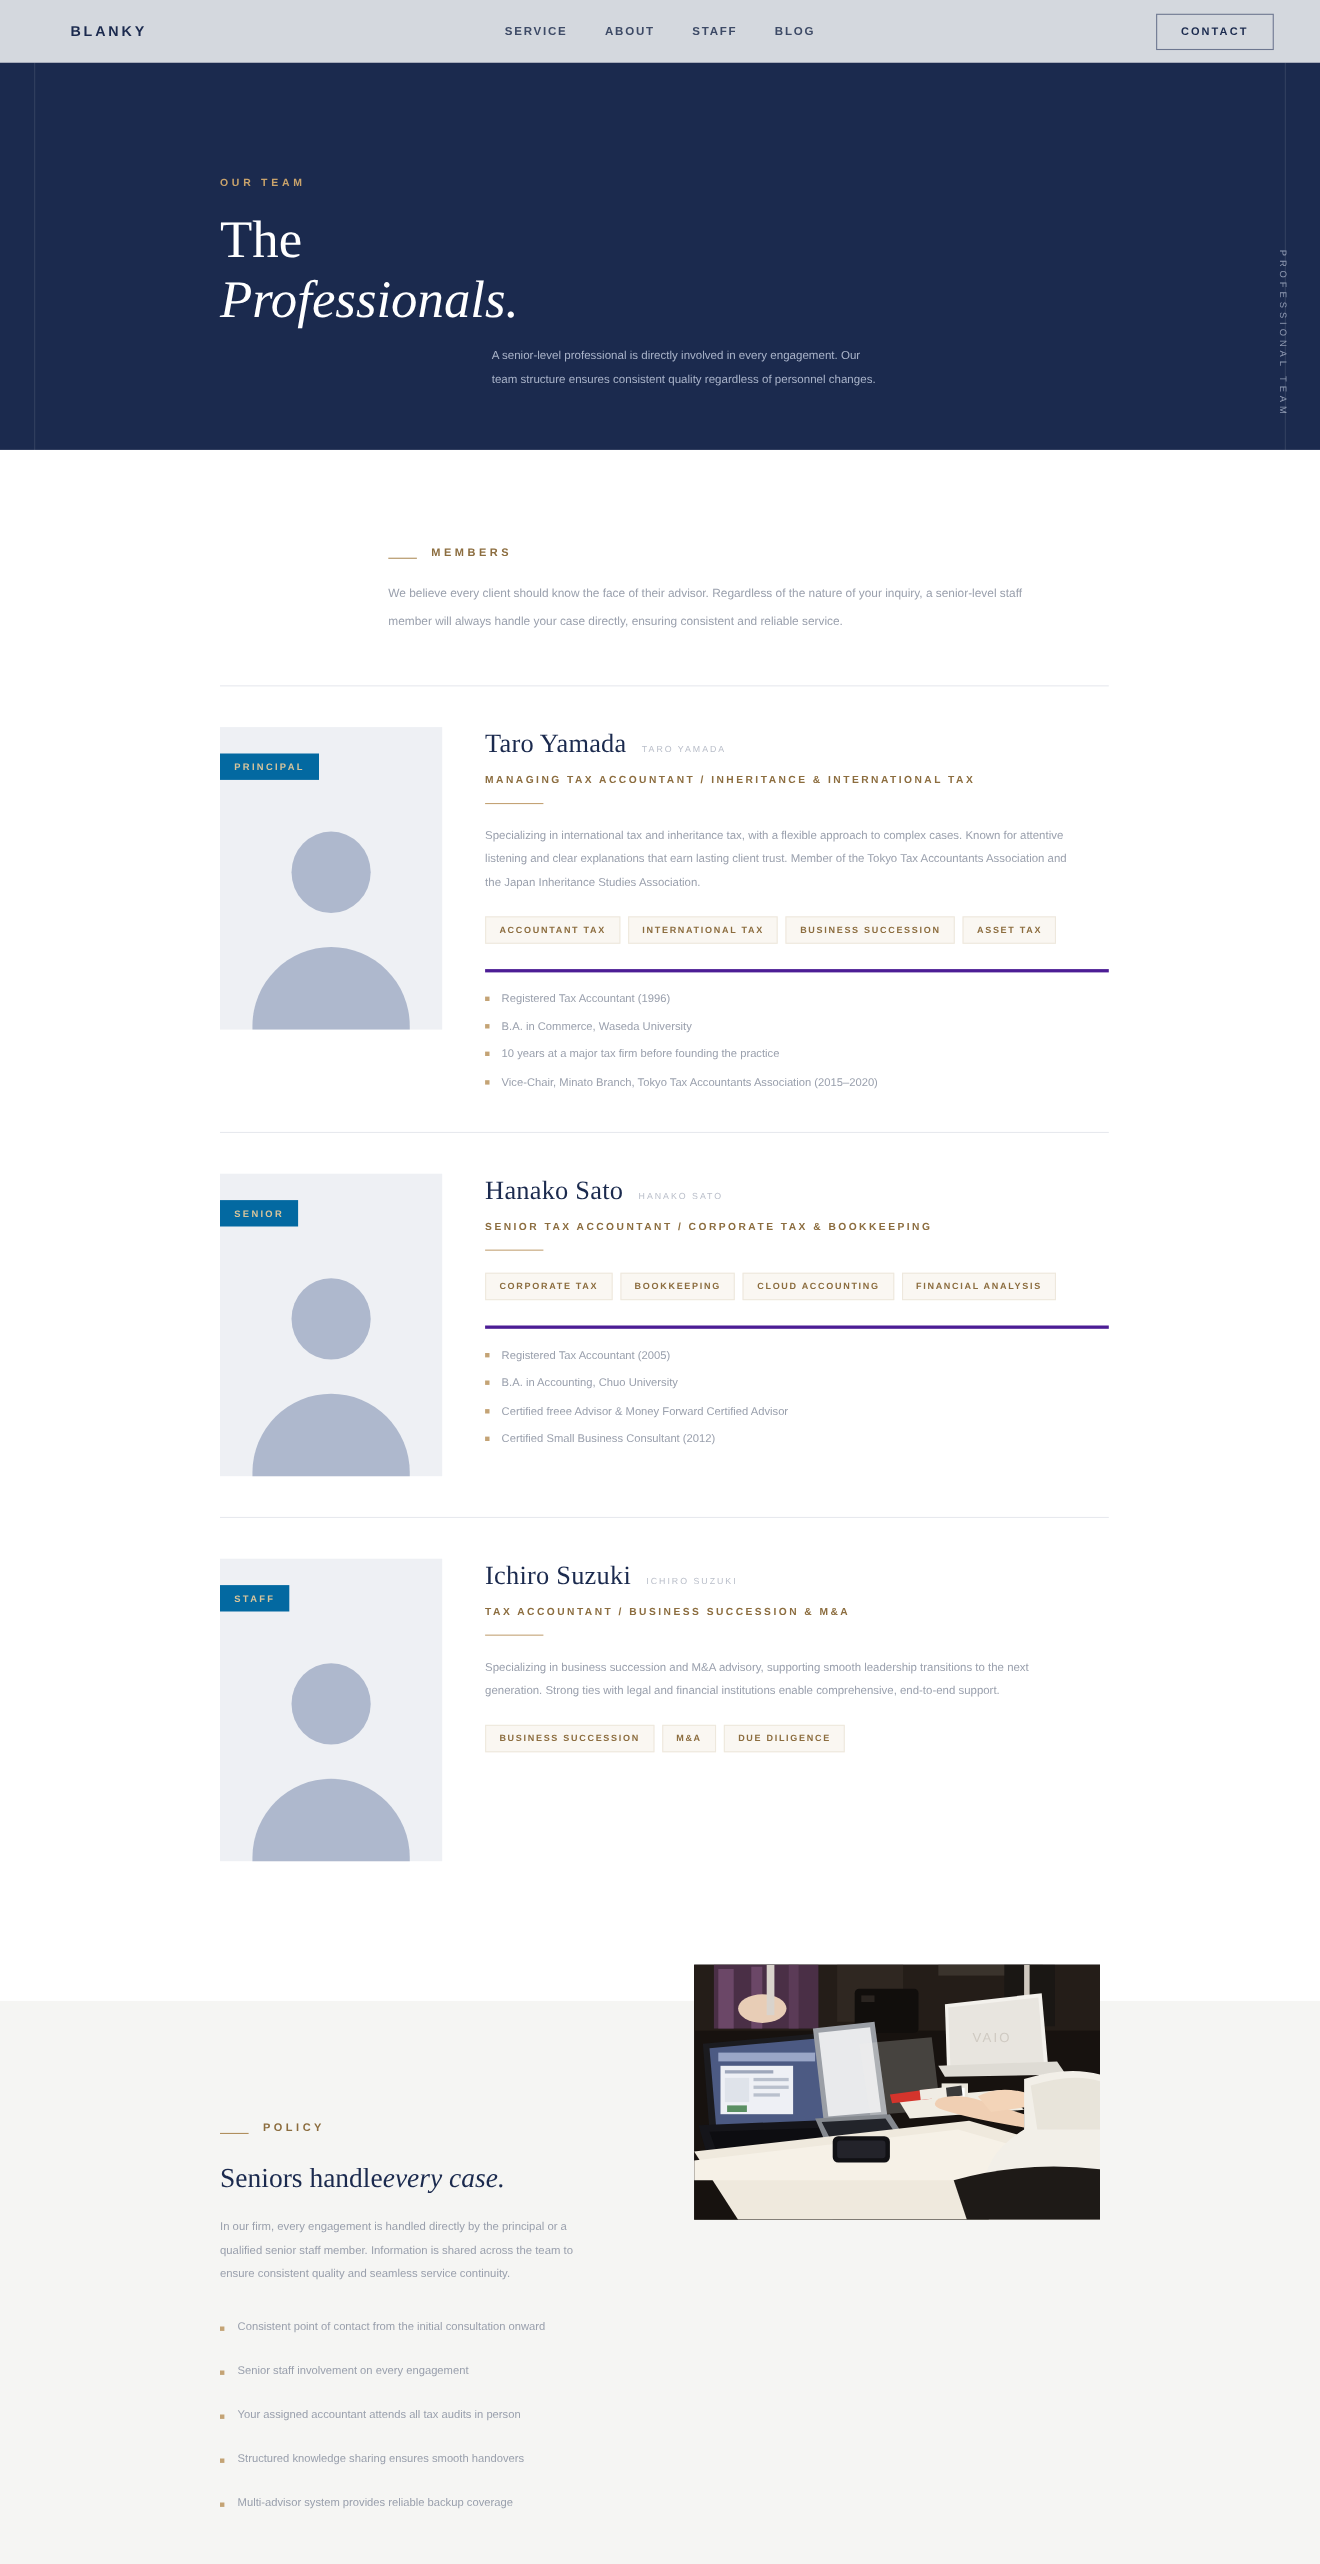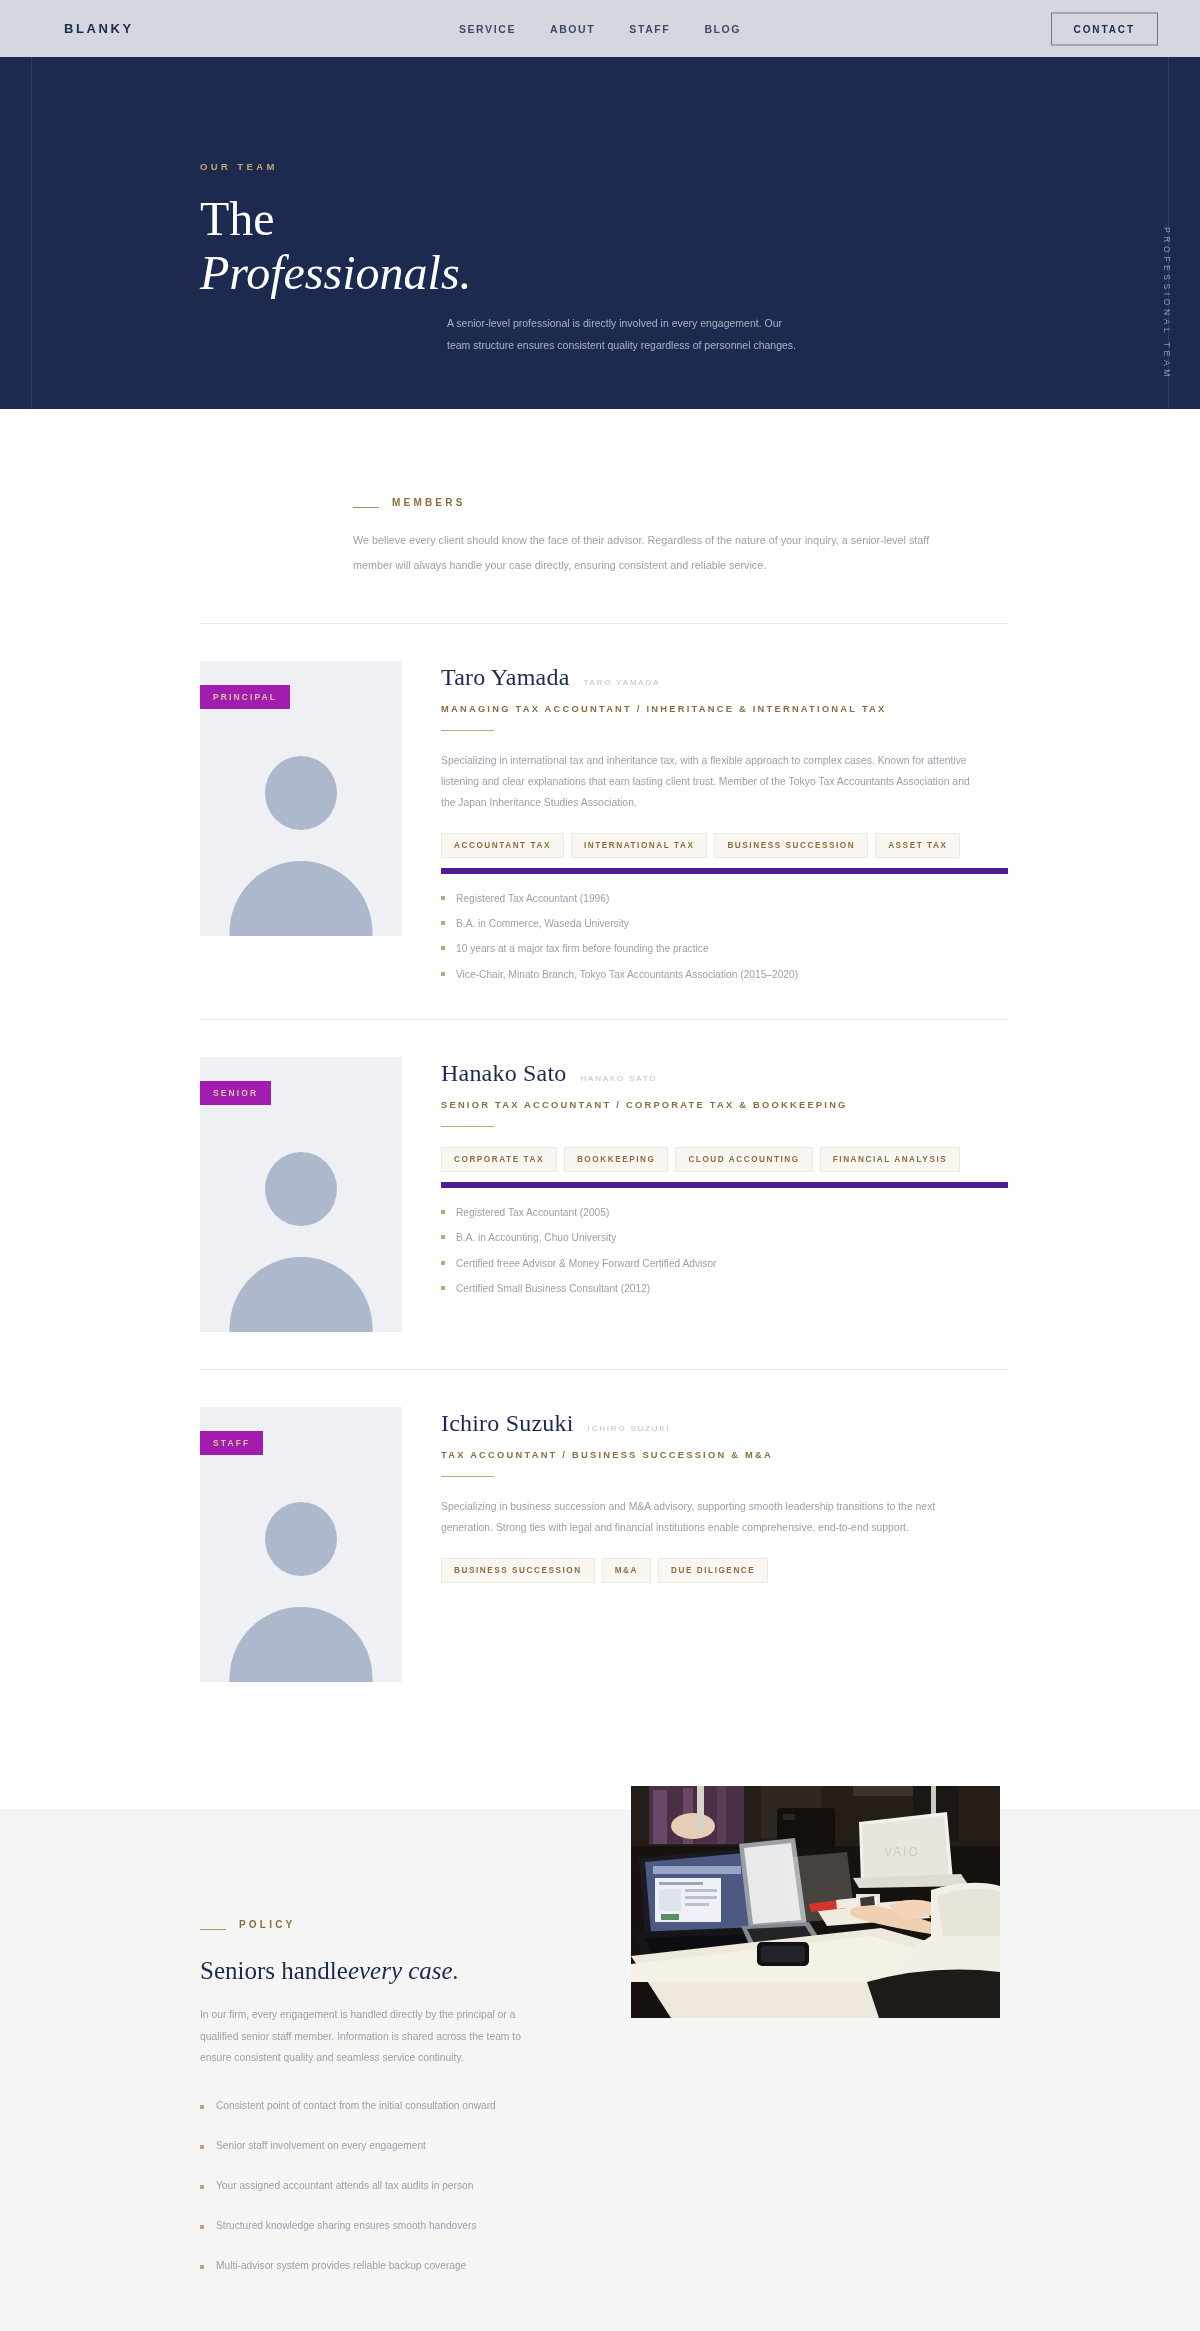--- a/index.html
+++ b/index.html
@@ -86,21 +86,21 @@
     width:808px; margin:0 auto 0 200px;
     border-top:1px solid #e7e9ee; padding-top:37px; padding-bottom:37px;
     display:flex; gap:39px;
   }
   .member:first-child{ border-top:1px solid #e7e9ee; }
   .photo{
     width:202px; height:275px; background:#eef0f4;
     position:relative; flex:none; overflow:hidden;
   }
   .badge{
-    position:absolute; left:0; top:24px; background:#a21caf; color:#d8c49b;
+    position:absolute; left:0; top:24px; background:#0369a1; color:#d8c49b;
     font-size:8.5px; letter-spacing:2.1px; font-weight:700;
     padding:7px 13px;
   }
   .avatar-head{
     position:absolute; left:50%; top:95px; transform:translateX(-50%);
     width:72px; height:74px; border-radius:50%; background:#aeb8cd;
   }
   .avatar-body{
     position:absolute; left:50%; top:200px; transform:translateX(-50%);
     width:143px; height:150px; border-radius:72px 72px 0 0; background:#aeb8cd;
@@ -123,21 +123,21 @@
     margin-top:19px; font-size:10.4px; line-height:2.02; color:#9aa0ad;
     max-width:546px;
   }
   .tags{ margin-top:20px; display:flex; flex-wrap:wrap; gap:7px; }
   .tag{
     background:#faf7f2; border:1px solid #eee8dd; color:#8c6d3f;
     font-size:8.2px; letter-spacing:1.55px; font-weight:700;
     padding:7px 12px; white-space:nowrap;
   }
   .creds{
-    margin-top:10px; border-top:6px solid #4c1d95; padding-top:17px;
+    margin-top:23px; border-top:3px solid #4c1d95; padding-top:17px;
     list-style:none;
   }
   .creds li{
     position:relative; padding-left:15px; font-size:10.2px;
     color:#9aa0ad; line-height:1.5; margin-bottom:10px;
   }
   .creds li:last-child{ margin-bottom:0; }
   .creds li:before{
     content:""; position:absolute; left:0; top:5px;
     width:4px; height:4px; background:#c4a375;

